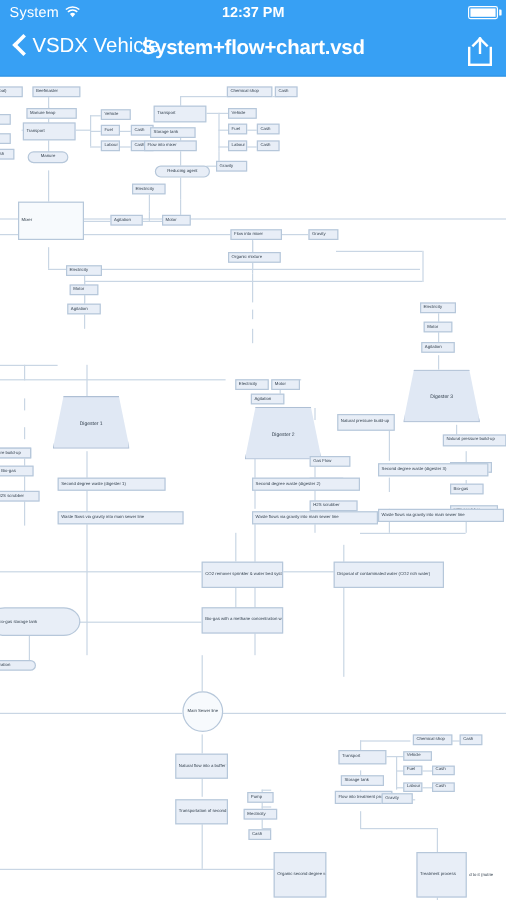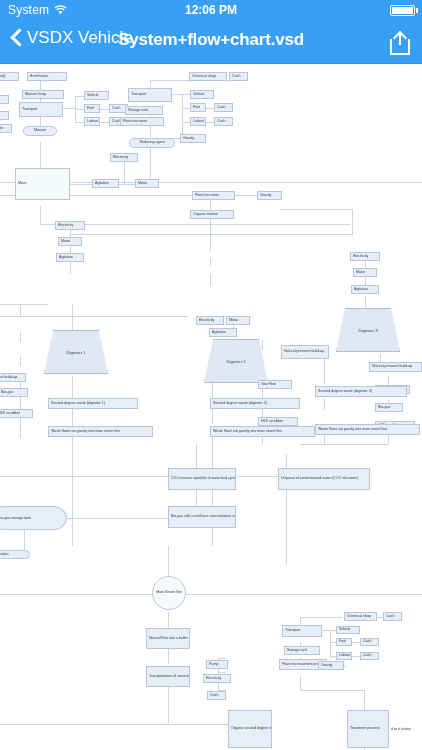--- a/index.html
+++ b/index.html
@@ -68,21 +68,21 @@
 
 <div class="statusbar">
   <div class="sb-left">
     <span class="sb-carrier">System</span>
     <svg width="13" height="10" viewBox="0 0 13 10">
       <path d="M6.5 9.3 L4.3 6.6 a3.4 3.4 0 0 1 4.4 0 Z" fill="#fff"></path>
       <path d="M2.6 4.9 a6 6 0 0 1 7.8 0" stroke="#fff" stroke-width="1.3" fill="none"></path>
       <path d="M0.9 2.9 a8.6 8.6 0 0 1 11.2 0" stroke="#fff" stroke-width="1.3" fill="none"></path>
     </svg>
   </div>
-  <div class="sb-time">12:06 PM</div>
+  <div class="sb-time">12:37 PM</div>
   <div class="sb-batt">
       <i></i>
     </div>
   <div class="sb-battcap"></div>
 </div>
 
 <div class="navbar">
   <div class="nav-back">
     <span class="chev"></span>
     <span class="nav-backtext">VSDX Vehicle</span>

